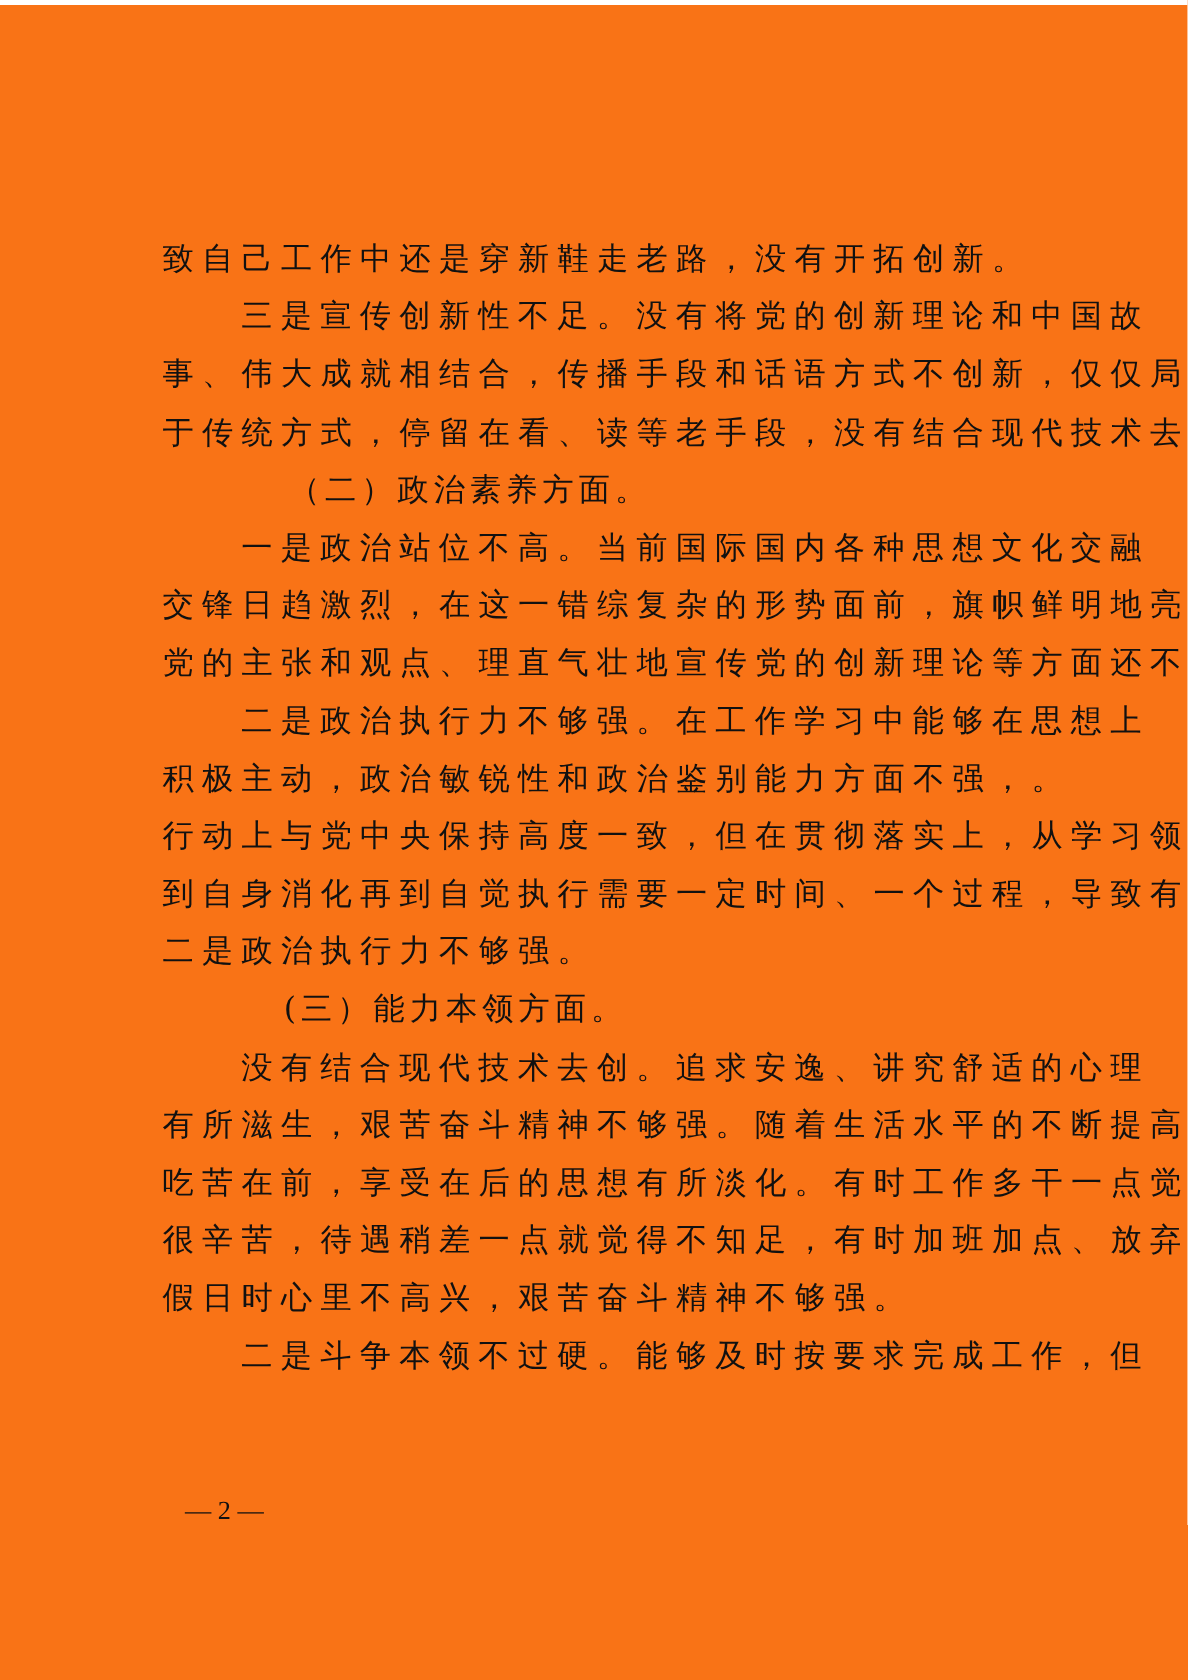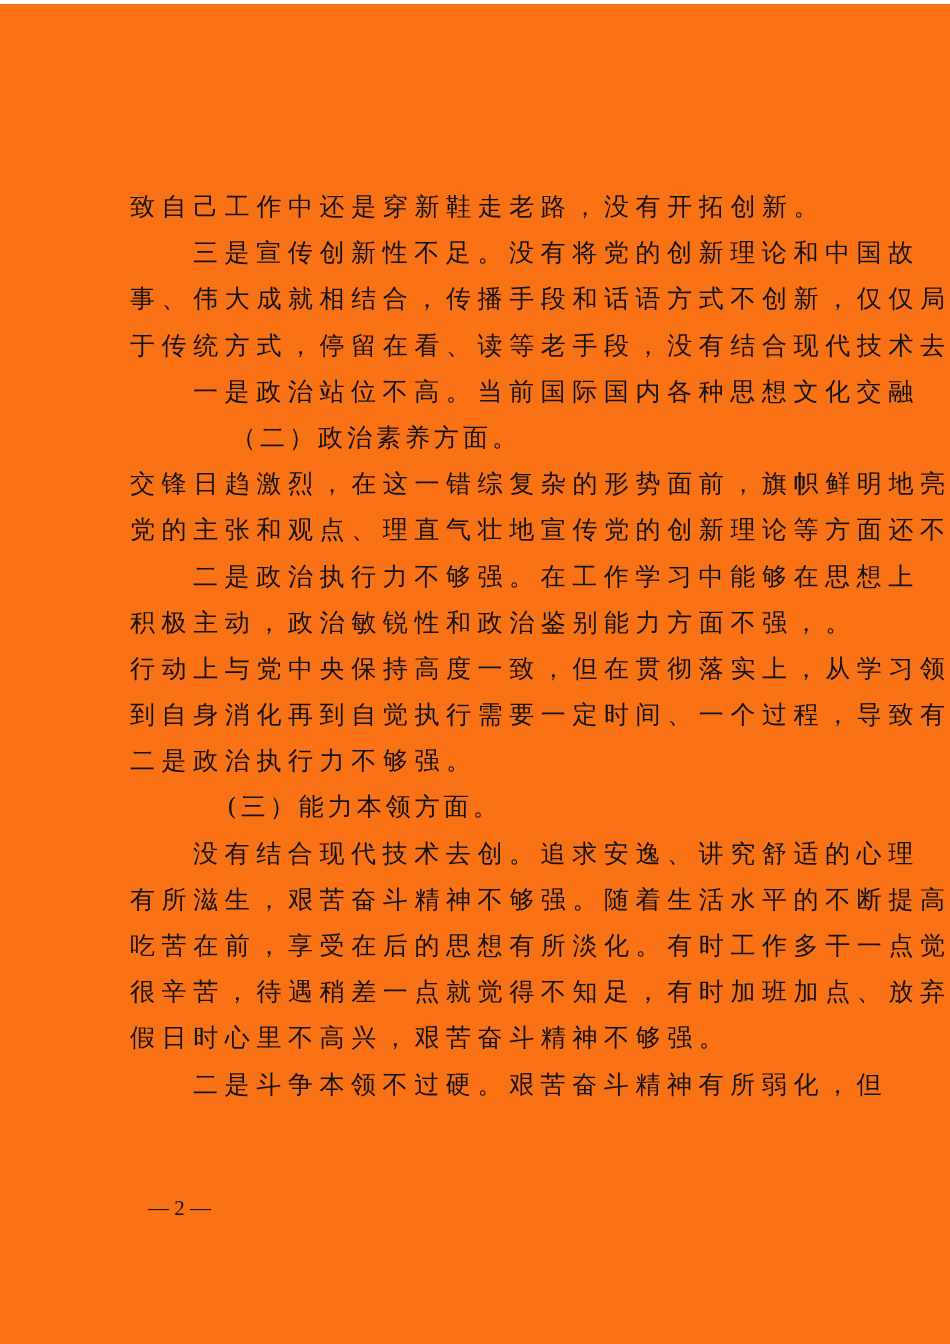--- a/index.html
+++ b/index.html
@@ -62,32 +62,32 @@
   </style>
 </head>
 <body>
 
 <div class="page">
   <div class="text-block">
     <div class="line">致自己工作中还是穿新鞋走老路，没有开拓创新。</div>
     <div class="line indent">三是宣传创新性不足。没有将党的创新理论和中国故</div>
     <div class="line">事、伟大成就相结合，传播手段和话语方式不创新，仅仅局限</div>
     <div class="line">于传统方式，停留在看、读等老手段，没有结合现代技术去创</div>
+    <div class="line heading h2">（二）政治素养方面。</div>
     <div class="line indent">一是政治站位不高。当前国际国内各种思想文化交融</div>
-    <div class="line heading h2">（二）政治素养方面。</div>
     <div class="line">交锋日趋激烈，在这一错综复杂的形势面前，旗帜鲜明地亮明</div>
     <div class="line">党的主张和观点、理直气壮地宣传党的创新理论等方面还不够</div>
     <div class="line indent">二是政治执行力不够强。在工作学习中能够在思想上</div>
     <div class="line">积极主动，政治敏锐性和政治鉴别能力方面不强，。</div>
     <div class="line">行动上与党中央保持高度一致，但在贯彻落实上，从学习领会</div>
     <div class="line">到自身消化再到自觉执行需要一定时间、一个过程，导致有些</div>
     <div class="line">二是政治执行力不够强。</div>
     <div class="line heading h3">(三）能力本领方面。</div>
     <div class="line indent">没有结合现代技术去创。追求安逸、讲究舒适的心理</div>
     <div class="line">有所滋生，艰苦奋斗精神不够强。随着生活水平的不断提高，</div>
     <div class="line">吃苦在前，享受在后的思想有所淡化。有时工作多干一点觉得</div>
     <div class="line">很辛苦，待遇稍差一点就觉得不知足，有时加班加点、放弃节</div>
     <div class="line">假日时心里不高兴，艰苦奋斗精神不够强。</div>
-    <div class="line indent">二是斗争本领不过硬。艰苦奋斗精神有所弱化，但</div>
+    <div class="line indent">二是斗争本领不过硬。能够及时按要求完成工作，但</div>
   </div>
 
   <div class="page-number">— 2 —</div>
 </div>
 
 </body></html>

